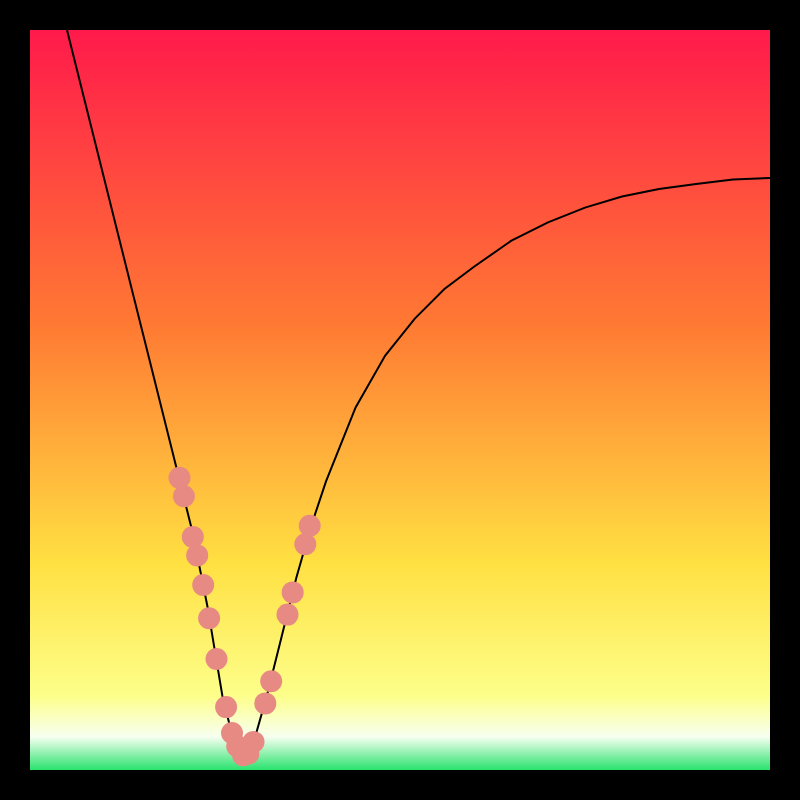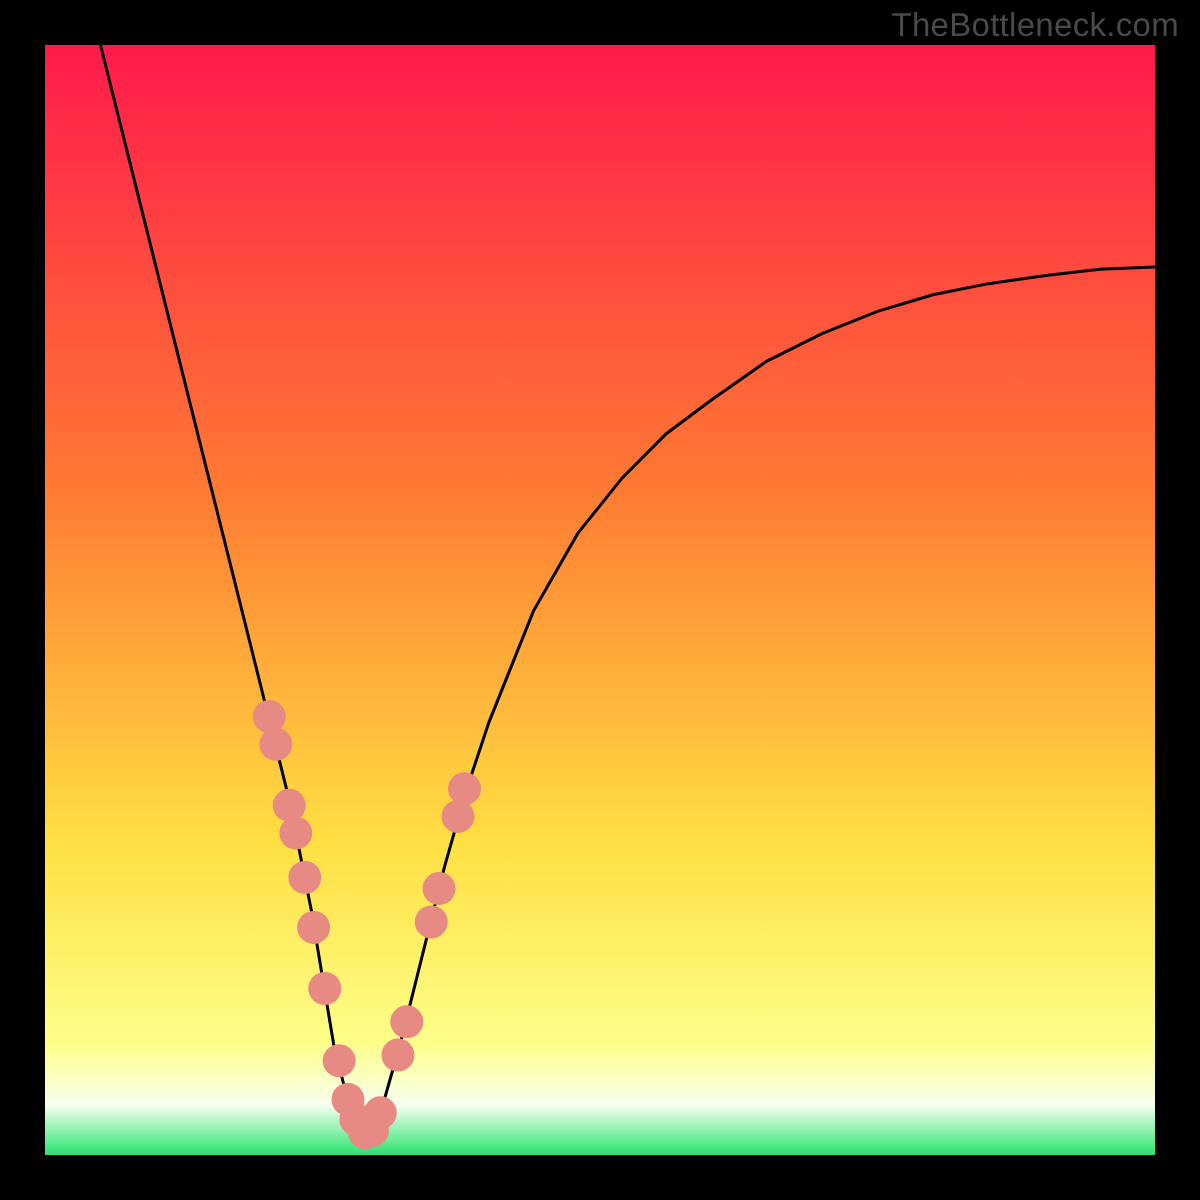--- a/index.html
+++ b/index.html
@@ -34,21 +34,20 @@
   }
   svg {
     display: block;
   }
 </style>
 </head>
 <body>
 
 <div class="frame">
 
-  <div class="attribution">TheBottleneck.com</div>
 
   <div class="plot-area">
     <svg id="chart-svg" width="740" height="740" viewBox="0 0 740 740">
       <defs>
         <linearGradient id="bg-grad" x1="0" y1="0" x2="0" y2="1">
           <stop id="g0" offset="0%" stop-color="#ff1a4b"></stop>
           <stop id="g1" offset="40%" stop-color="#ff7a33"></stop>
           <stop id="g2" offset="72%" stop-color="#ffe042"></stop>
           <stop id="g3" offset="90%" stop-color="#fdff8a"></stop>
           <stop id="g4" offset="95.5%" stop-color="#f7fff0"></stop>

